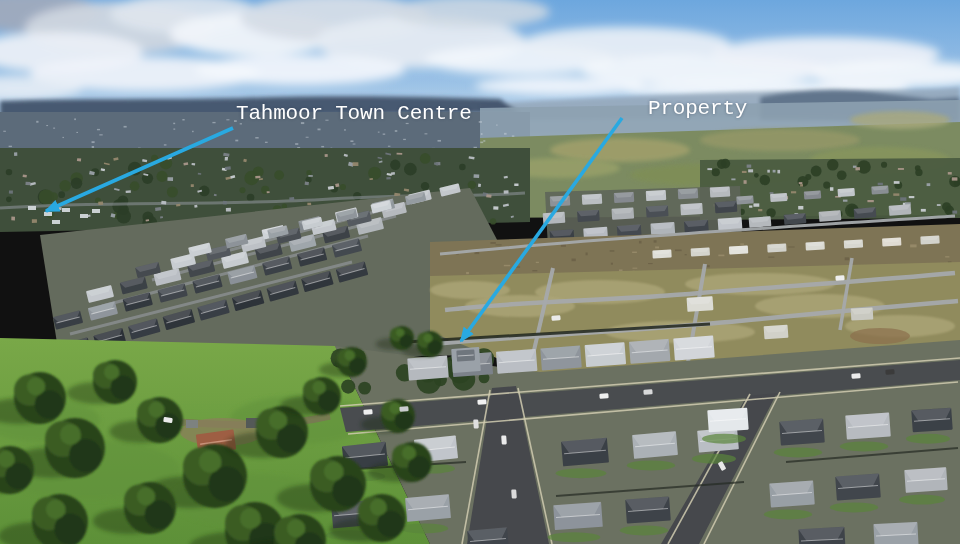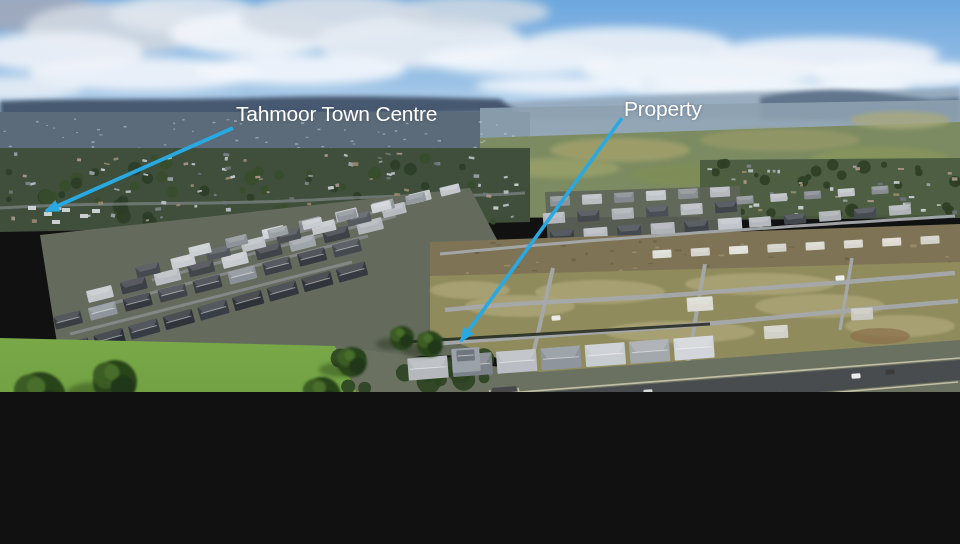--- a/index.html
+++ b/index.html
@@ -1,17 +1,17 @@
 <!DOCTYPE html>
 <html><head>
 <meta charset="utf-8">
 <style>
   html,body{margin:0;padding:0;background:#111;}
-  .stage{position:relative;width:960px;height:392px;overflow:hidden;
-         font-family:Liberation Sans, sans-serif;}
+  .stage{position:relative;width:960px;height:544px;overflow:hidden;
+         font-family:Liberation Mono, monospace;}
   .scene{position:absolute;left:0;top:0;filter:saturate(1.04) contrast(1.02);}
   .overlay{position:absolute;left:0;top:0;pointer-events:none;}
   .anno-label{position:absolute;white-space:nowrap;font-size:21px;line-height:1.1;
               letter-spacing:-0.2px;font-weight:400;
               text-shadow:0 0 3px rgba(40,50,70,.45);}
 </style>
 </head>
 <body>
 
 <div class="stage">
@@ -1143,14 +1143,14 @@
     <defs>
       <marker id="ah" viewBox="0 0 12 10" refX="10.5" refY="5" markerWidth="15" markerHeight="13" orient="auto" markerUnits="userSpaceOnUse">
         <path id="ah-path" d="M0,0 L12,5 L0,10 Z" fill="#29a9e1"></path>
       </marker>
     </defs>
     <line id="arrow-0" stroke-width="3.6" marker-end="url(#ah)" x1="233" y1="128" x2="46" y2="211" stroke="#29a9e1"></line>
     <line id="arrow-1" stroke-width="3.6" marker-end="url(#ah)" x1="622" y1="118" x2="461" y2="341" stroke="#29a9e1"></line>
   </svg>
 
   <div class="anno-label" id="label-0" style="left: 236px; top: 102px; color: rgb(255, 255, 255);">Tahmoor Town Centre</div>
-  <div class="anno-label" id="label-1" style="left: 624px; top: 97px; color: rgb(255, 255, 255);">Property</div>
+  <div class="anno-label" id="label-1" style="left: 648px; top: 97px; color: rgb(255, 255, 255);">Property</div>
 </div>
 
 </body></html>

